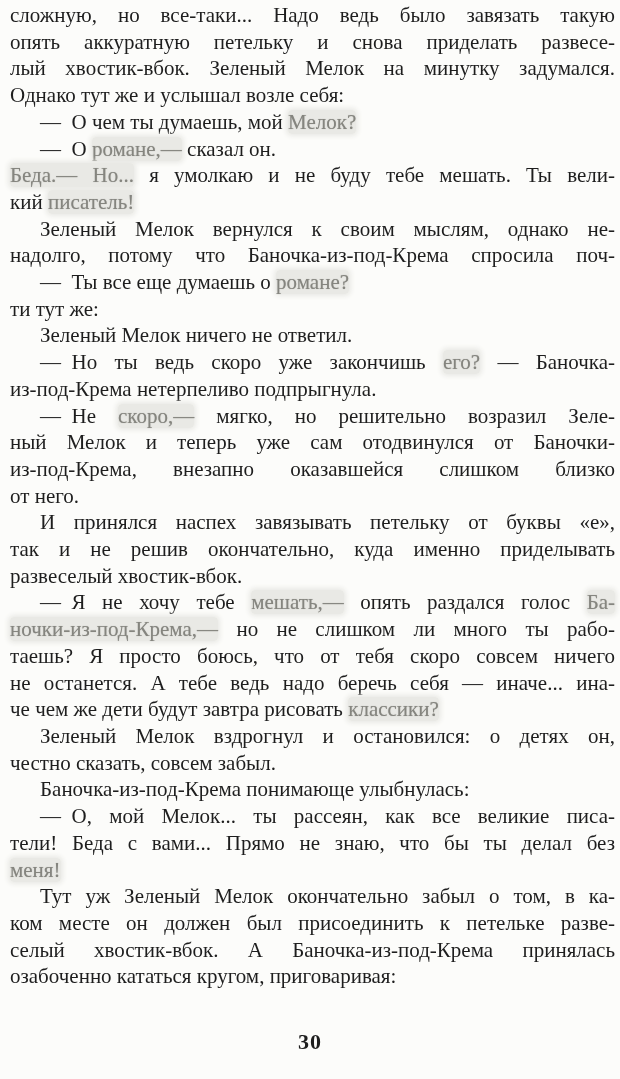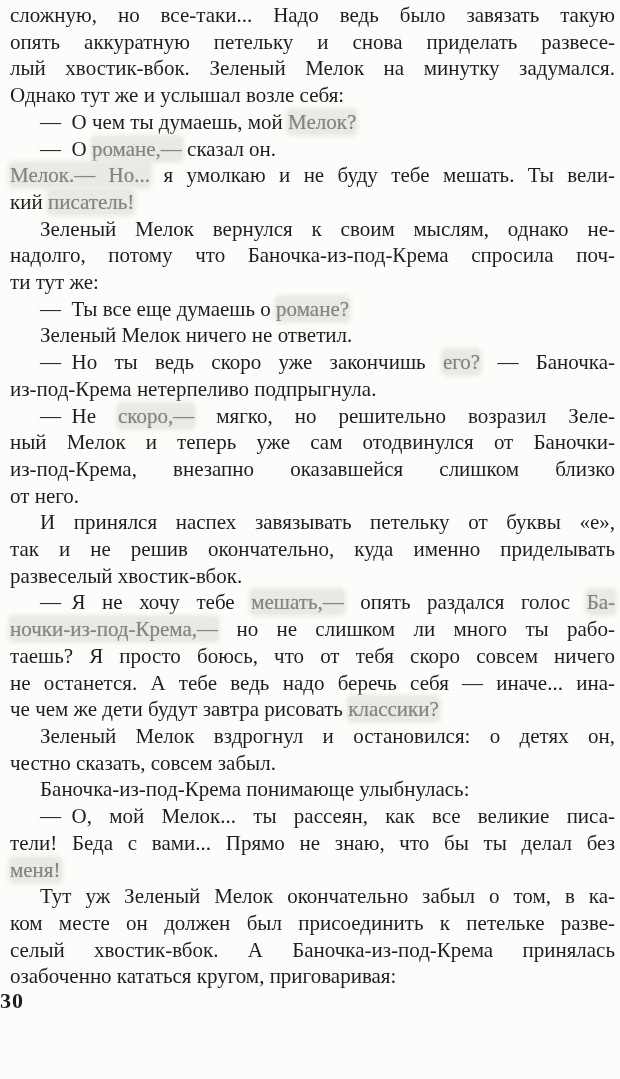--- a/index.html
+++ b/index.html
@@ -41,44 +41,45 @@
     padding-left: 30px;
   }
   .hl {
     color: var(--hl-text, #85857f);
     background: var(--hl-bg, #e9e9e5);
     border-radius: 4px;
     box-shadow: 0 0 5px 2px var(--hl-bg, #e9e9e5);
     text-shadow: 0 0 1px rgba(133,133,127,0.55);
   }
   .page-number {
-    text-align: left;
+    margin-top: 41px;
+    text-align: center;
     font-size: 22px;
     font-weight: bold;
     letter-spacing: 1px;
     line-height: 22px;
   }
 </style>
 </head>
 <body>
 
 <div class="book-page">
   <div class="page-text" id="page-text">
       <div class="line"><span class="">сложную, но все-таки... Надо ведь было завязать такую</span></div>
       <div class="line"><span class="">опять аккуратную петельку и снова приделать развесе-</span></div>
       <div class="line"><span class="">лый хвостик-вбок. Зеленый Мелок на минутку задумался.</span></div>
       <div class="line last"><span class="">Однако тут же и услышал возле себя:</span></div>
       <div class="line indent last"><span class="">— О чем ты думаешь, мой </span><span class="hl">Мелок?</span></div>
       <div class="line indent last"><span class="">— О </span><span class="hl">романе,—</span><span class=""> сказал он.</span></div>
-      <div class="line"><span class="hl">Мелок.— Но...</span><span class=""> я умолкаю и не буду тебе мешать. Ты вели-</span></div>
+      <div class="line"><span class="hl">Беда.— Но...</span><span class=""> я умолкаю и не буду тебе мешать. Ты вели-</span></div>
       <div class="line last"><span class="">кий </span><span class="hl">писатель!</span></div>
       <div class="line indent"><span class="">Зеленый Мелок вернулся к своим мыслям, однако не-</span></div>
       <div class="line"><span class="">надолго, потому что Баночка-из-под-Крема спросила поч-</span></div>
+      <div class="line indent last"><span class="">— Ты все еще думаешь о </span><span class="hl">романе?</span></div>
       <div class="line last"><span class="">ти тут же:</span></div>
-      <div class="line indent last"><span class="">— Ты все еще думаешь о </span><span class="hl">романе?</span></div>
       <div class="line indent last"><span class="">Зеленый Мелок ничего не ответил.</span></div>
       <div class="line indent"><span class="">— Но ты ведь скоро уже закончишь </span><span class="hl">его?</span><span class=""> — Баночка-</span></div>
       <div class="line last"><span class="">из-под-Крема нетерпеливо подпрыгнула.</span></div>
       <div class="line indent"><span class="">— Не </span><span class="hl">скоро,—</span><span class=""> мягко, но решительно возразил Зеле-</span></div>
       <div class="line"><span class="">ный Мелок и теперь уже сам отодвинулся от Баночки-</span></div>
       <div class="line"><span class="">из-под-Крема, внезапно оказавшейся слишком близко</span></div>
       <div class="line last"><span class="">от него.</span></div>
       <div class="line indent"><span class="">И принялся наспех завязывать петельку от буквы «е»,</span></div>
       <div class="line"><span class="">так и не решив окончательно, куда именно приделывать</span></div>
       <div class="line last"><span class="">развеселый хвостик-вбок.</span></div>

